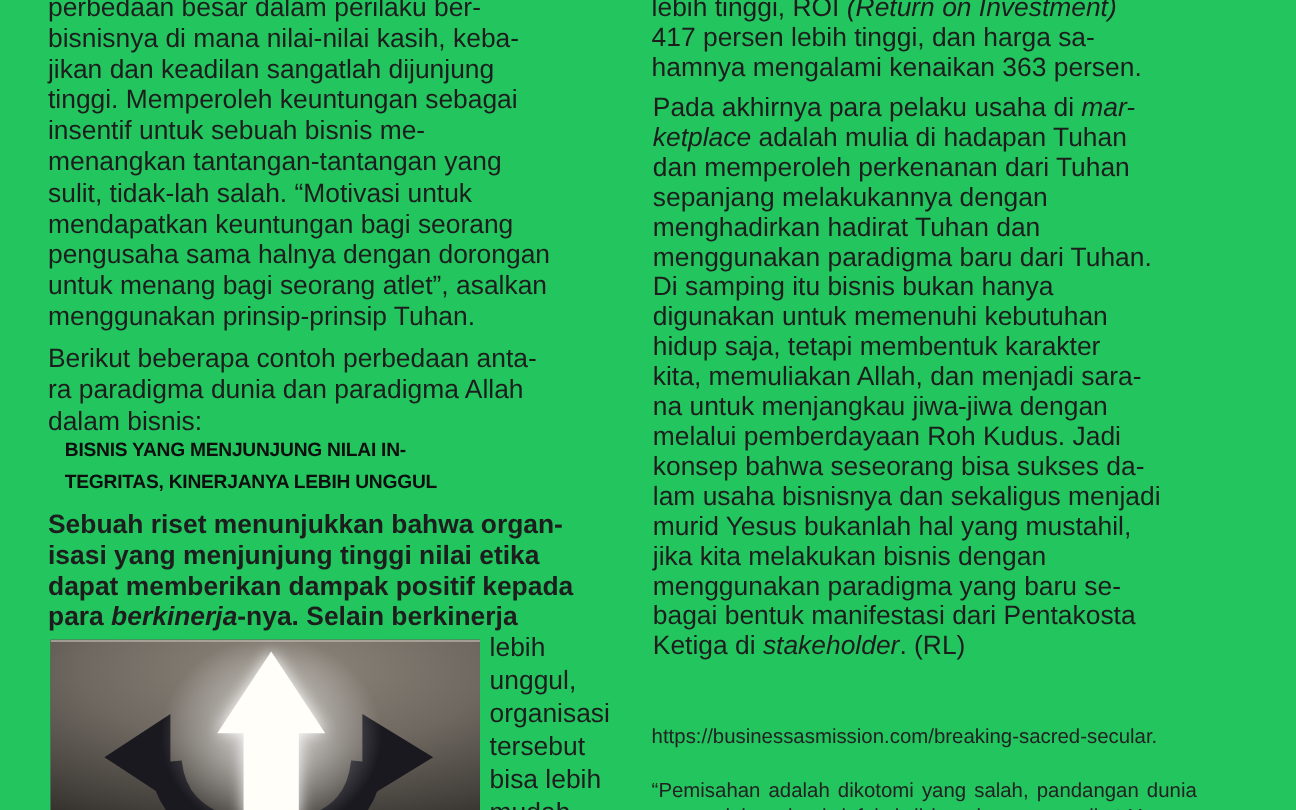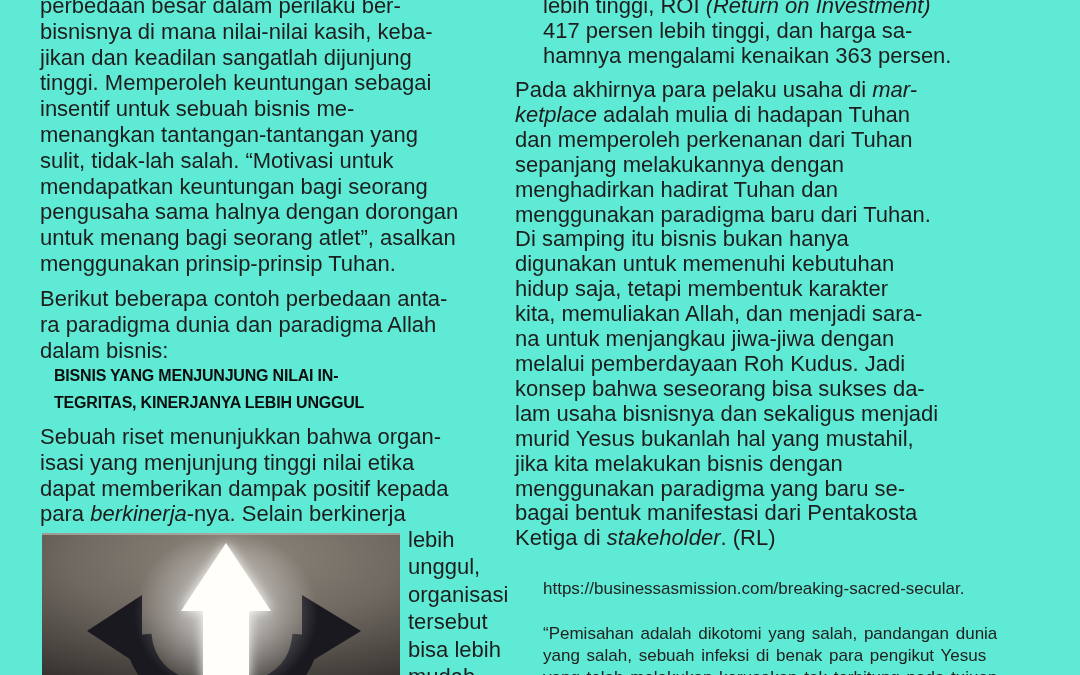--- a/index.html
+++ b/index.html
@@ -1,48 +1,48 @@
 <!DOCTYPE html>
 <html lang="id"><head>
 <meta charset="utf-8">
 <title>Document</title>
 <style>
   * { margin:0; padding:0; box-sizing:border-box; }
   html,body { background:#ffffff; }
   .page {
     position:relative; width:1080px; height:675px;
-    background:#5eead4; overflow:hidden;
+    background:#22c55e; overflow:hidden;
     font-family:"Liberation Sans", sans-serif;
     color:#1d1d1d;
   }
   .body-text {
     position:absolute;
     font-size:22px; line-height:25.8px;
     white-space:pre-line; color:#1d1d1d;
   }
   .pos-p1 { left:40px; top:-7px;  width:494px; }
   .pos-p2 { left:40px; top:286px; width:494px; }
   .pos-h1 {
     position:absolute; left:40px; top:363px; width:500px;
     font-size:16px; line-height:26.6px; font-weight:bold;
     color:#0e0e0e; white-space:pre-line; letter-spacing:-0.2px;margin-left:14px;
   }
-  .pos-p3 { left:40px; top:424px; width:494px; }
+  .pos-p3 { left:40px; top:424px; width:494px;font-weight:bold; }
   .pos-p4 { left:543px; top:-7px; width:500px; line-height:25px; }
-  .pos-p5 { left:515px; top:78px; width:500px; line-height:24.9px; }
+  .pos-p5 { left:544px; top:78px; width:500px; line-height:24.9px; }
   .wrap-lines {
     position:absolute; left:408px; top:526px; width:132px;
     font-size:22px; line-height:27.4px; white-space:pre-line;
   }
   .footnote {
     position:absolute; left:543px; top:556px; width:500px;
     font-size:17px; line-height:22.2px; color:#222222;
     white-space:pre-line; word-spacing:2px;
   }
-  .footnote .url-line { white-space:nowrap; word-spacing:0; }
+  .footnote .url-line { white-space:nowrap; word-spacing:0;margin-top:25px; }
   .photo {
     position:absolute; left:42px; top:533px; width:358px; height:142px;
     overflow:hidden; background:#57524c;
   }
   i { font-style:italic; }
 </style>
 </head>
 <body>
 
 <div class="page">

